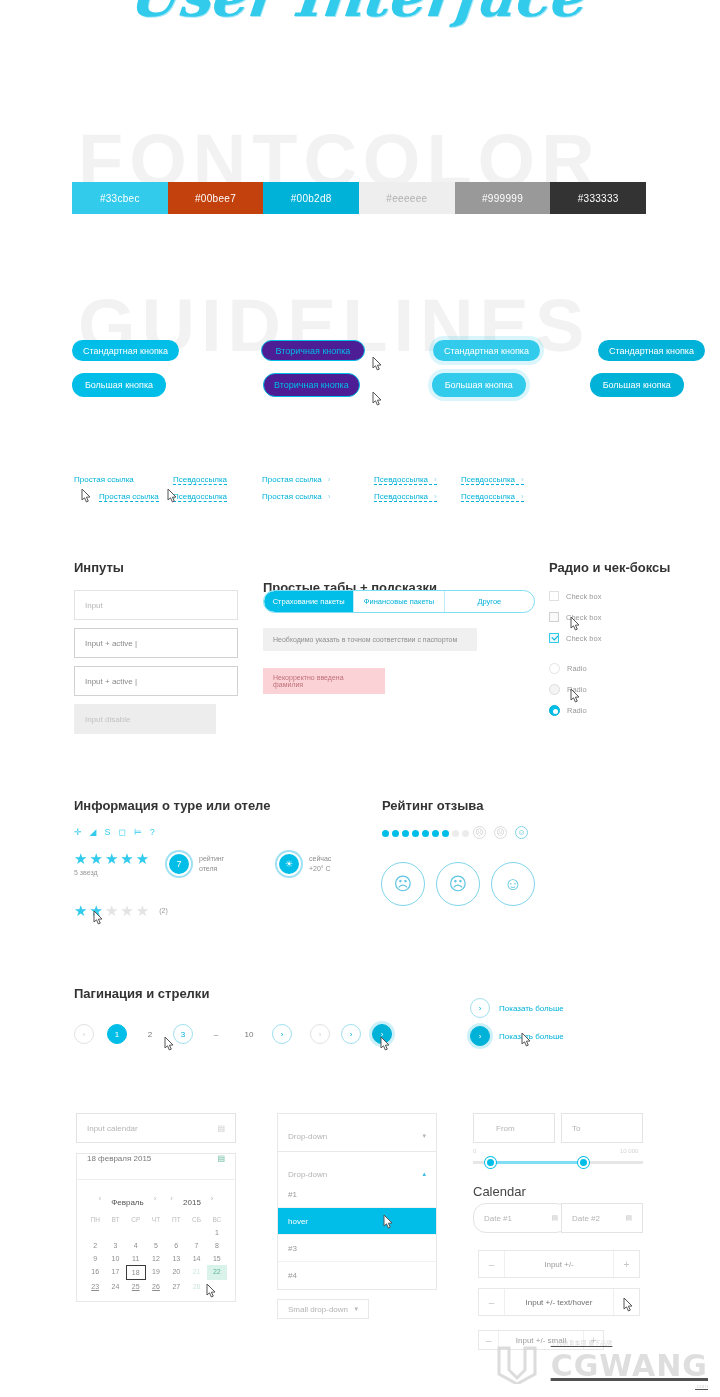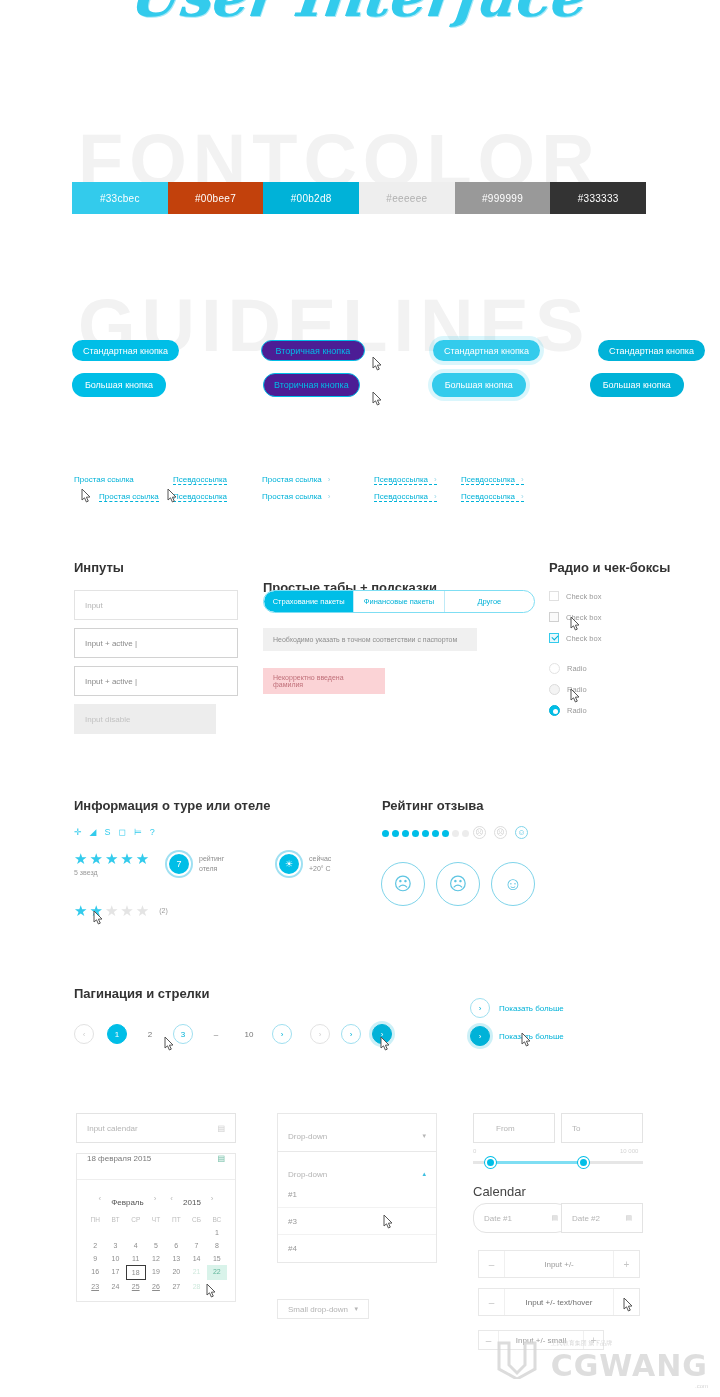--- a/index.html
+++ b/index.html
@@ -205,21 +205,21 @@
   }
   .stepper .sgn { width: 26px; display:flex; align-items:center; justify-content:center; color:#c6c6c6; font-size:10px; border-right:1px solid #f0f0f0;}
   .stepper .sgn.r { border-right:none; border-left:1px solid #f0f0f0; }
   .stepper .val { flex:1; display:flex; align-items:center; justify-content:center; font-size:8px; color:#9b9b9b; }
 
   
   .cursor { position: absolute; width: 14px; height: 16px; pointer-events: none; }
   .cursor svg { width: 14px; height: 16px; }
 
   
-  .wm { position: absolute; right: 12px; bottom: 8px; display:flex; align-items:flex-start; gap:12px; opacity:.85; }
+  .wm { position: absolute; right: 12px; bottom: 8px; display:flex; align-items:center; gap:12px; opacity:.85;text-decoration:underline; }
   .wm-logo { font-size: 30px; font-weight: 700; color: #d9d9d9; letter-spacing: 1px; font-family:"DejaVu Sans", sans-serif; }
   .wm-sub { font-size: 6px; color: #cfcfcf; }
   .icns { position:absolute; display:flex; gap:8px; font-size:9px; color:#33cbec; }
 </style>
 </head>
 <body>
 
 <div class="page">
 
   <div class="logo-wrap">
@@ -542,20 +542,21 @@
     <span>Drop-down</span>
     <span style="color:#b6b6b6;font-size:7px">▾</span>
   </div>
 
   <div class="dd" style="left:277px; top:1151px; width:160px;">
     <span>Drop-down</span>
     <span style="color:#3fbfe0;font-size:7px">▴</span>
   </div>
   <div class="ddlist" style="left:277px; top:1181px;">
     <div class="ddopt">#1</div>
+    <div class="ddopt hover">hover</div>
     <div class="ddopt">#3</div>
     <div class="ddopt" style="border-bottom:none">#4</div>
   </div>
   <div class="cursor" style="left:382px; top:1214px;">
     <svg viewBox="0 0 14 16">
         <path d="M2 1 L2 12 L4.5 9.8 L6.4 14 L8.3 13.1 L6.4 9.2 L10 9 Z" fill="#fff" stroke="#555" stroke-width="1"></path>
       </svg>
   </div>
 
   <div class="dd" style="left:277px; top:1299px; width:92px; height:20px;">

